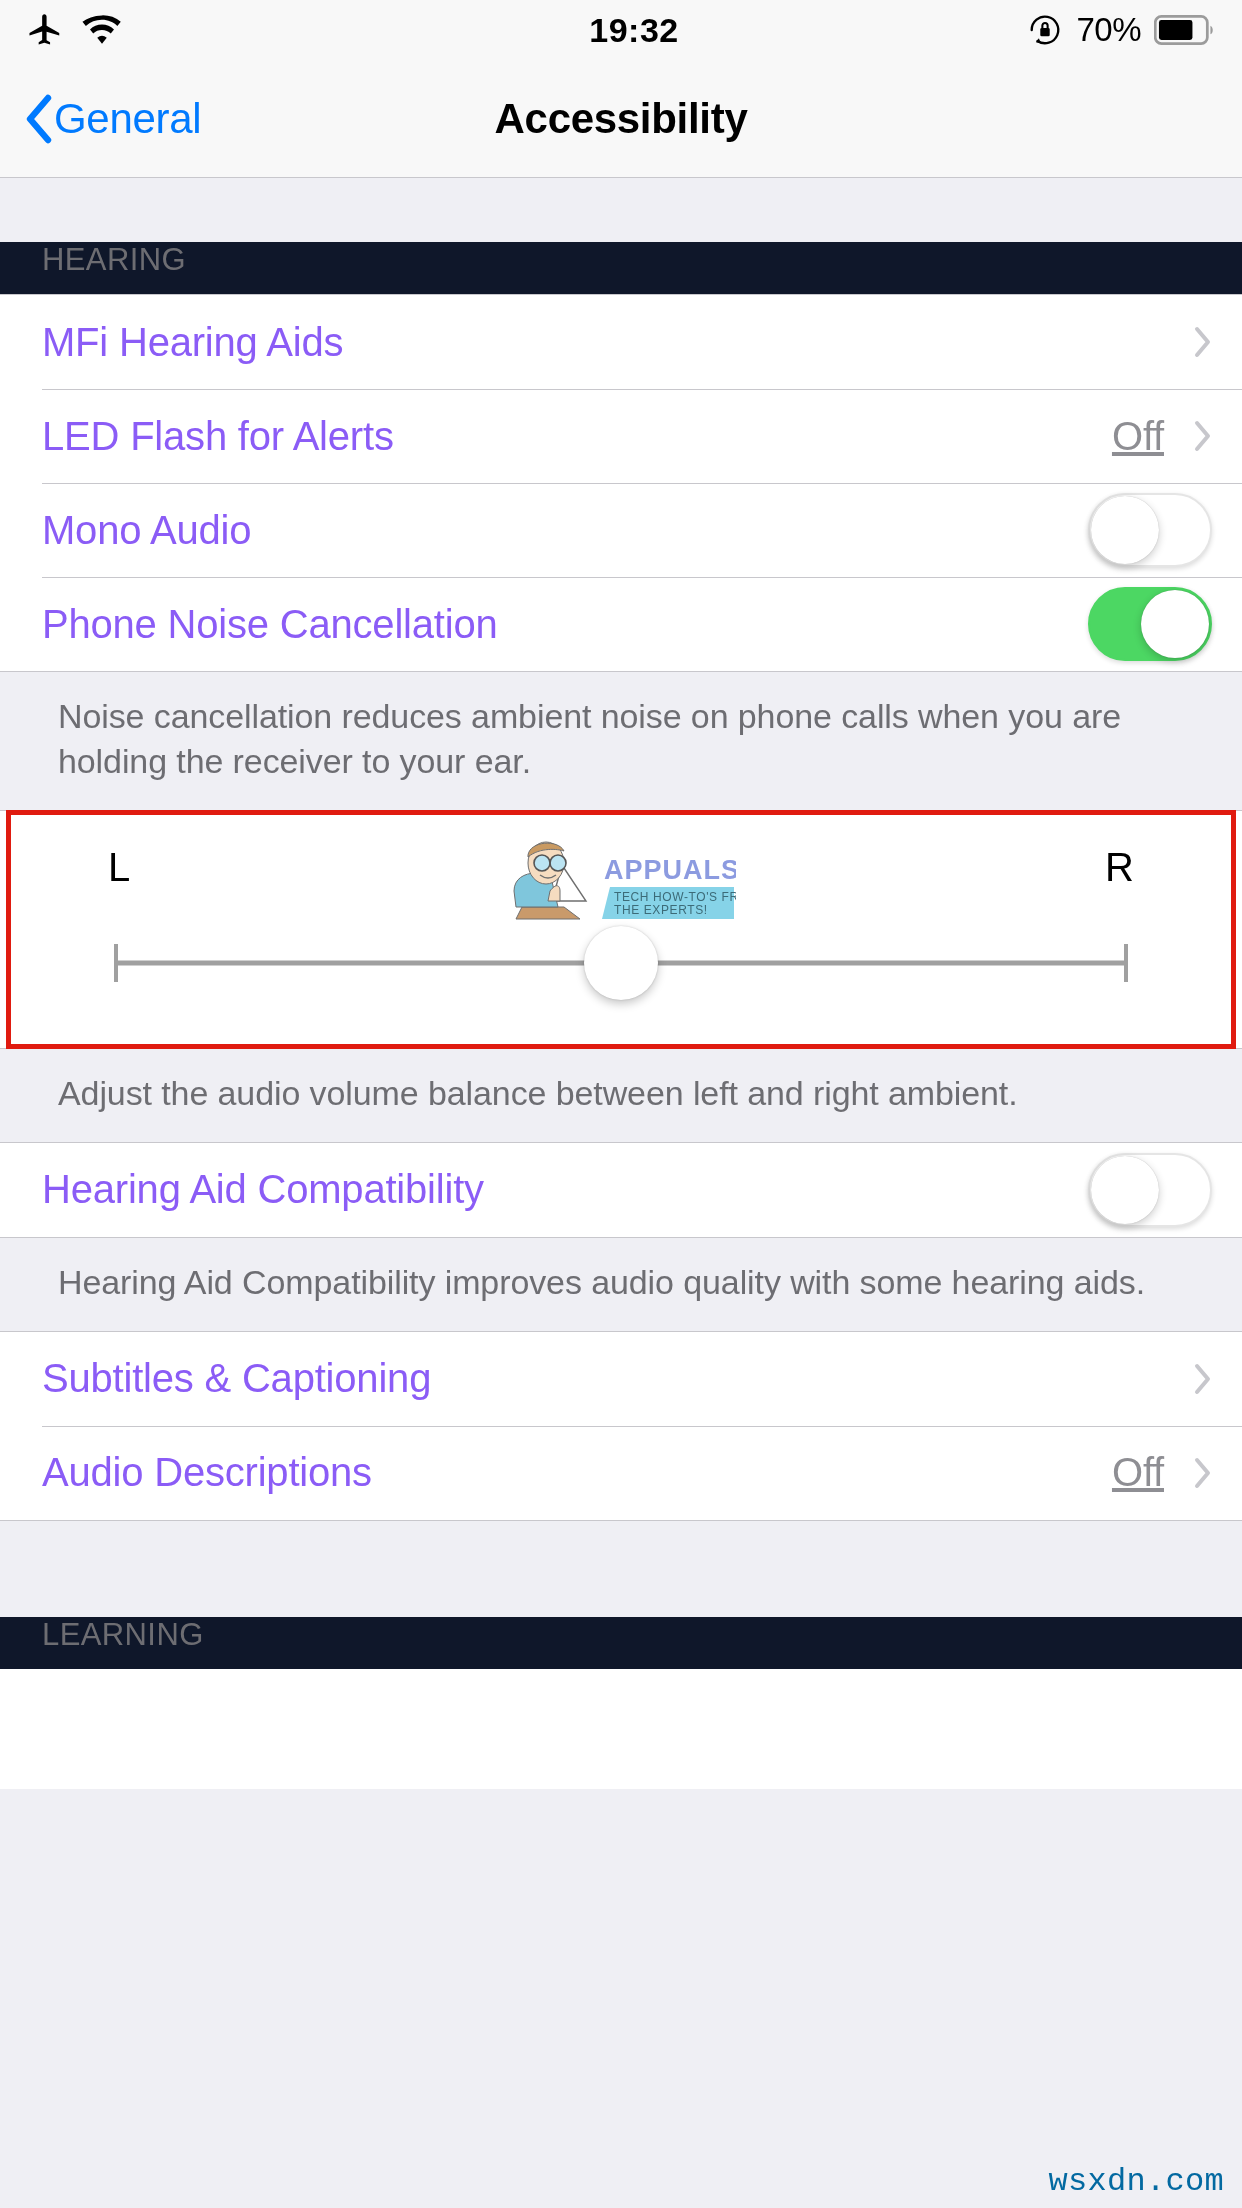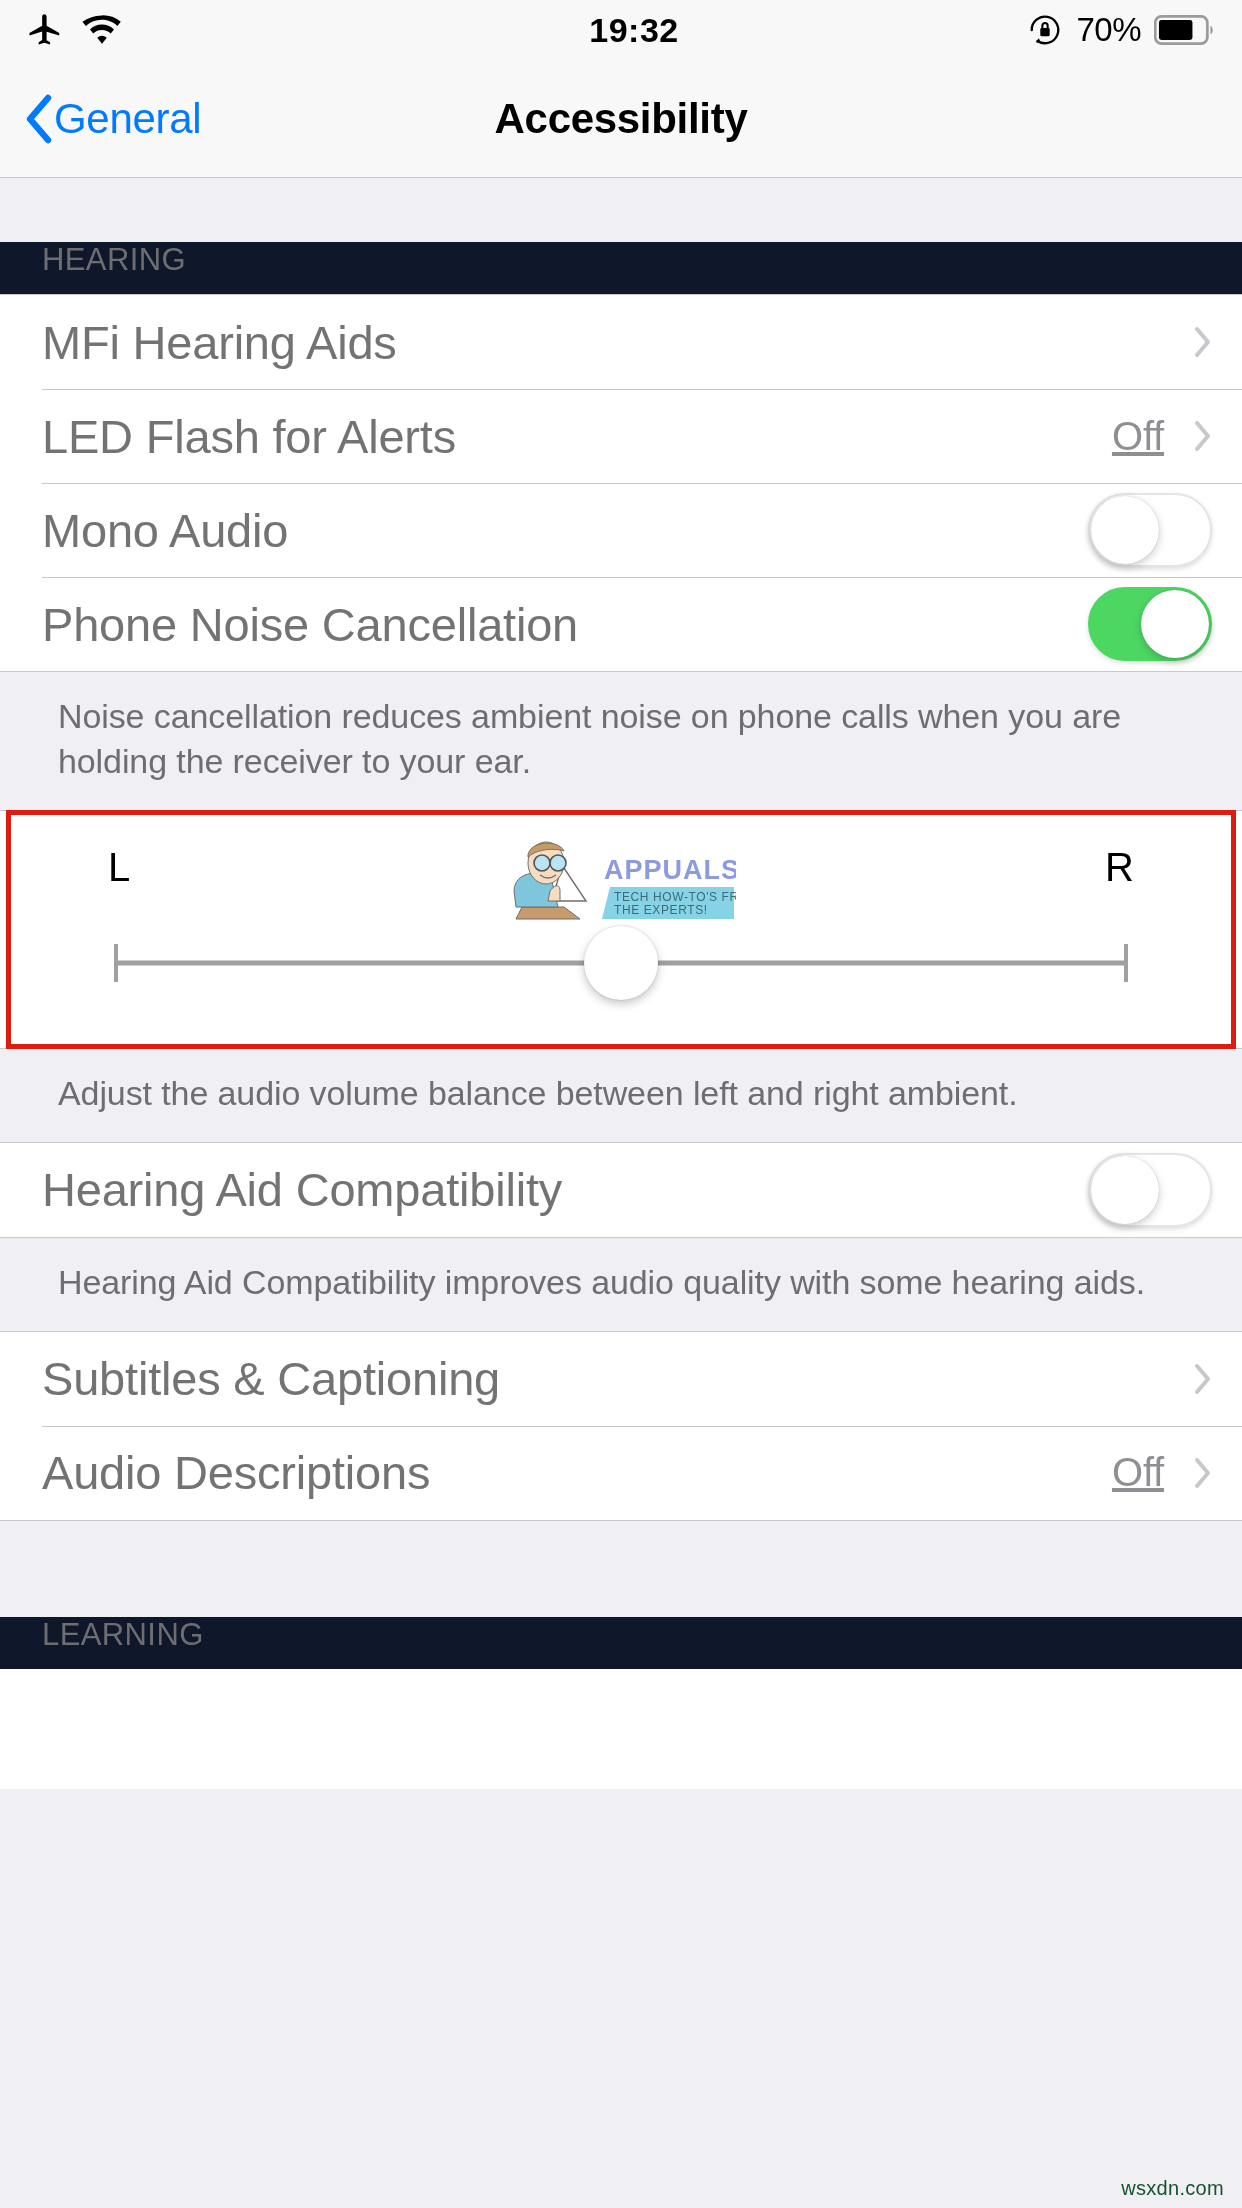--- a/index.html
+++ b/index.html
@@ -57,21 +57,21 @@
   .group { background:#ffffff; border-top:1px solid #C8C7CC; border-bottom:1px solid #C8C7CC; }
   .row {
     position:relative; background:#ffffff;
     min-height:94px; display:flex; align-items:center;
     padding:0 30px 0 42px;
   }
   .row + .row::before {
     content:""; position:absolute; top:0; left:42px; right:0;
     height:1px; background:#C8C7CC;
   }
-  .row-label { font-size:47px; color:#737373; letter-spacing:-0.2px; flex:1; }
+  .row-label { font-size:40px; color:#8b5cf6; letter-spacing:-0.2px; flex:1; }
   .row-value { font-size:40px; color:#8E8E93; margin-right:30px; letter-spacing:-0.2px;text-decoration:underline; }
   .chevron { width:18px; height:32px; flex:none; }
 
   
   .toggle {
     width:124px; height:74px; border-radius:37px;
     position:relative; flex:none;
     box-shadow:0 2px 5px rgba(0,0,0,0.14);
   }
   .toggle.off { background:#ffffff; border:2px solid #E5E5E5; }
@@ -126,22 +126,22 @@
 
   
   .appuals-wm {
     position:absolute; left:50%; top:24px;
     transform:translateX(-50%);
     width:230px; height:96px; z-index:6;
     pointer-events:none;
   }
   .wsxdn-wm {
     position:absolute; right:18px; bottom:8px;
-    font-size:20px; color:#14532d;
-    font-family:Liberation Sans, sans-serif;
+    font-size:32px; color:#0369a1;
+    font-family:Liberation Mono, monospace;
     letter-spacing:0.3px;
   }
   .spacer-learning { background:#EFEFF4; height:96px; }
   .bottom-fill { background:#ffffff; }
 </style>
 </head>
 <body>
 
 <div id="screen">
 

